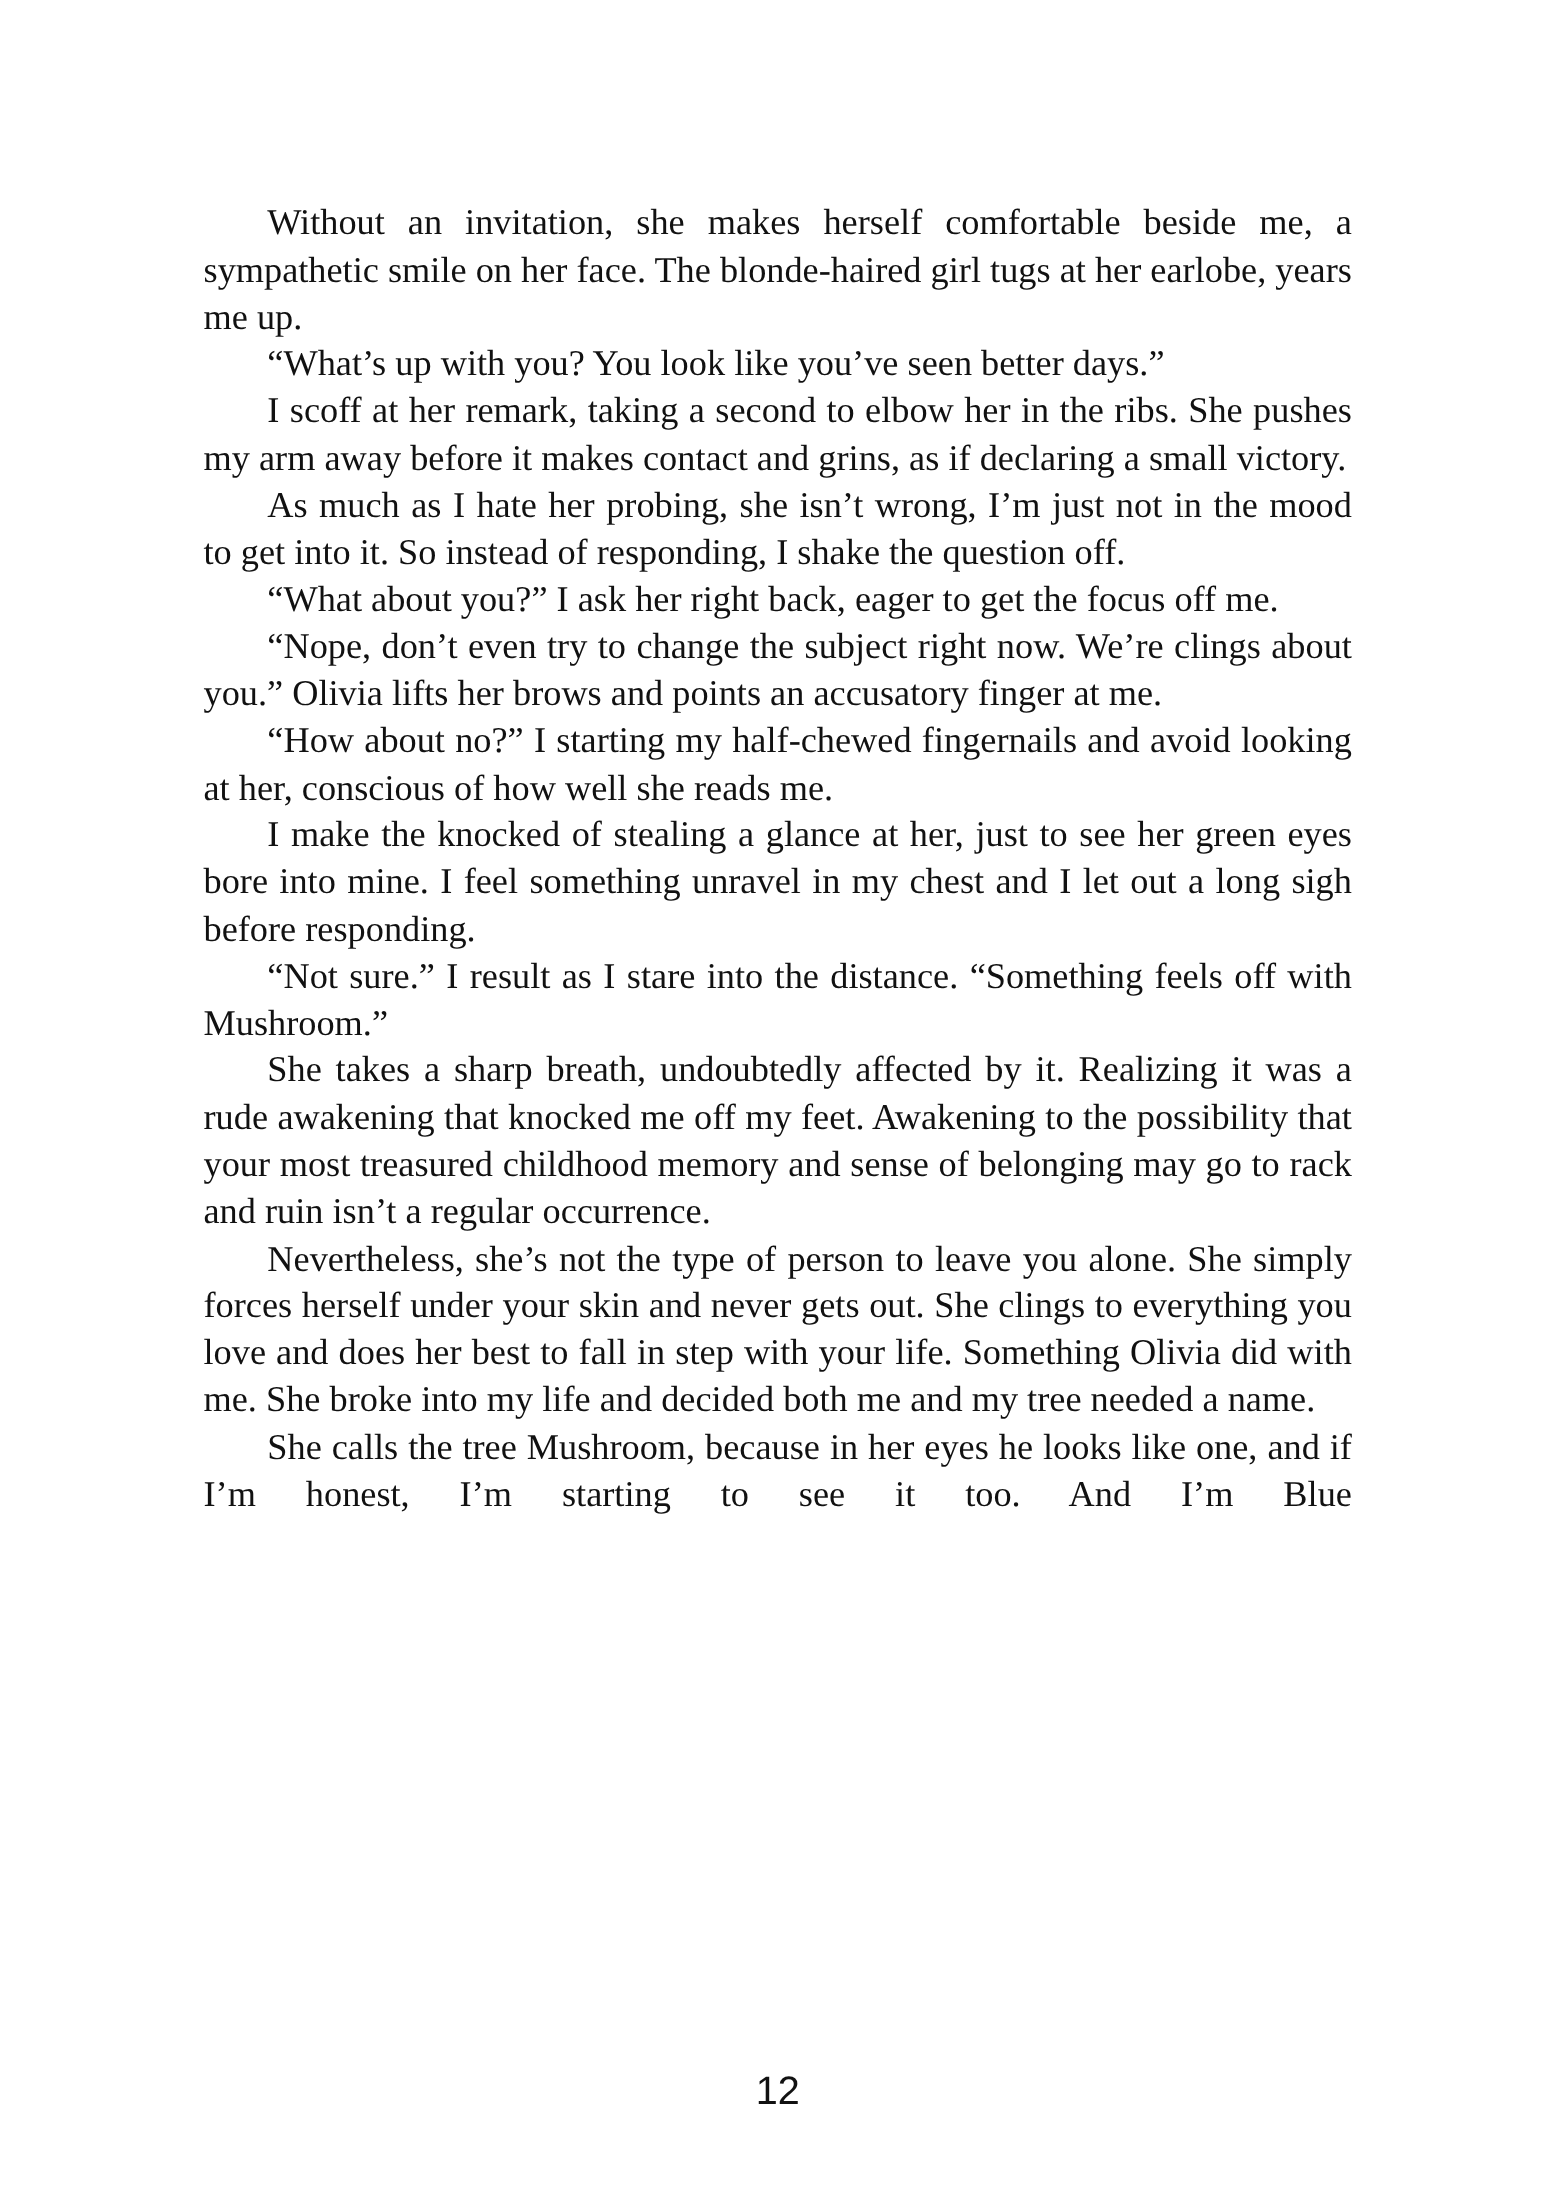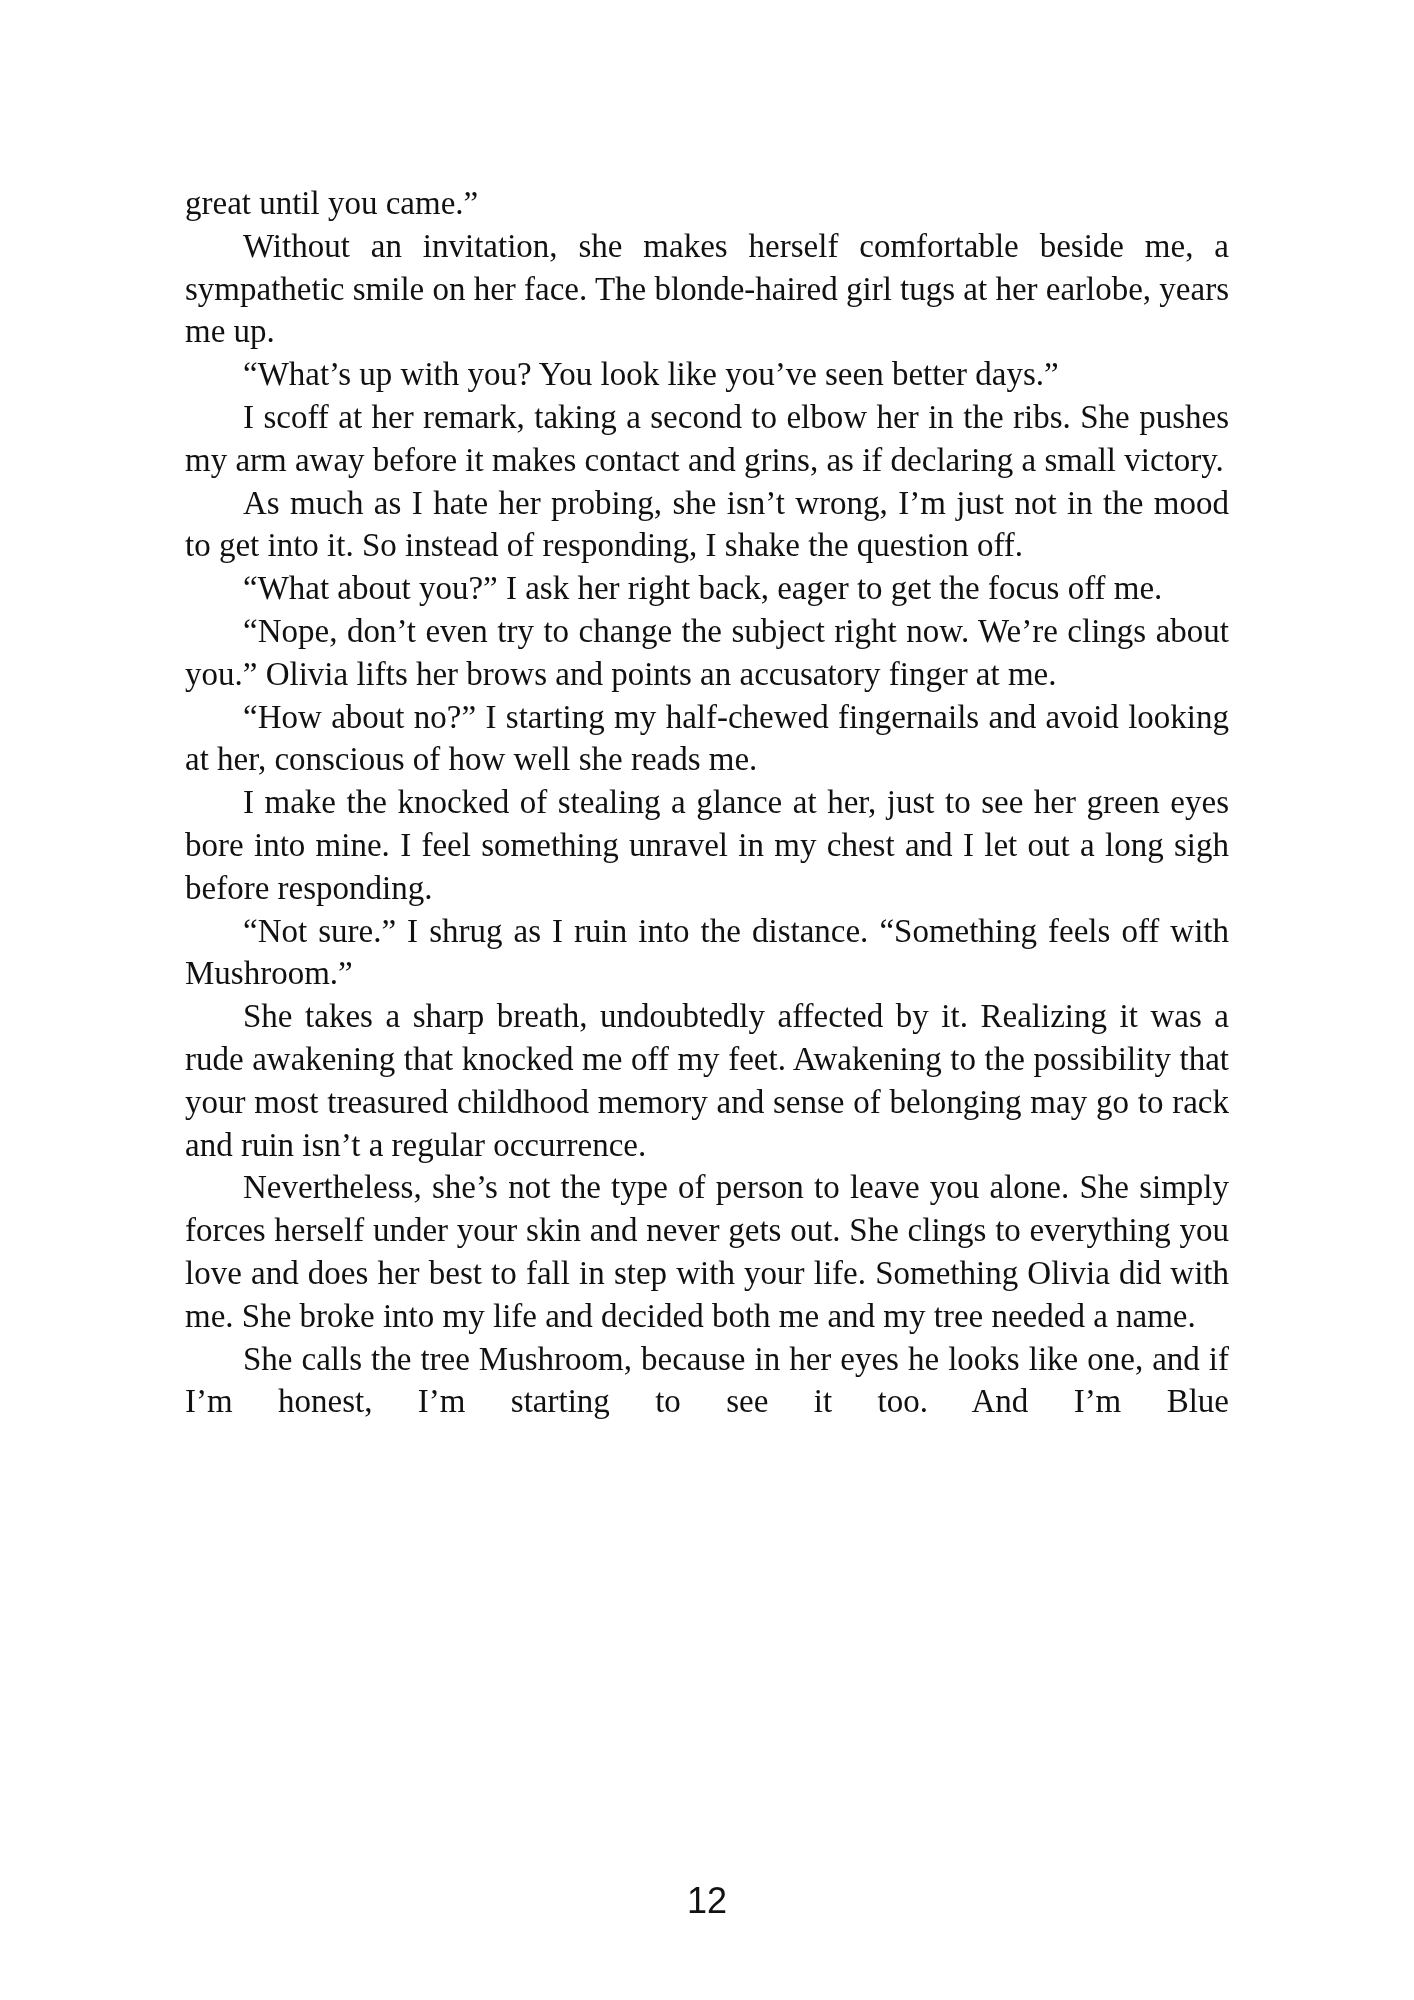--- a/index.html
+++ b/index.html
@@ -49,28 +49,27 @@
       font-family: "Liberation Sans", sans-serif;
       font-size: 36px;
       color: #111111;
     }
   </style>
 </head>
 <body>
 
 <div class="page">
   <div class="text-block">
-    <p class="continuation">great until you came.”</p>
     <p>Without an invitation, she makes herself comfortable beside me, a sympathetic smile on her face. The blonde-haired girl tugs at her earlobe, years me up.</p>
     <p>“What’s up with you? You look like you’ve seen better days.”</p>
     <p>I scoff at her remark, taking a second to elbow her in the ribs. She pushes my arm away before it makes contact and grins, as if declaring a small victory.</p>
     <p>As much as I hate her probing, she isn’t wrong, I’m just not in the mood to get into it. So instead of responding, I shake the question off.</p>
     <p>“What about you?” I ask her right back, eager to get the focus off me.</p>
     <p>“Nope, don’t even try to change the subject right now. We’re clings about you.” Olivia lifts her brows and points an accusatory finger at me.</p>
     <p>“How about no?” I starting my half-chewed fingernails and avoid looking at her, conscious of how well she reads me.</p>
     <p>I make the knocked of stealing a glance at her, just to see her green eyes bore into mine. I feel something unravel in my chest and I let out a long sigh before responding.</p>
-    <p>“Not sure.” I shrug as I ruin into the distance. “Something feels off with Mushroom.”</p>
+    <p>“Not sure.” I result as I stare into the distance. “Something feels off with Mushroom.”</p>
     <p>She takes a sharp breath, undoubtedly affected by it. Realizing it was a rude awakening that knocked me off my feet. Awakening to the possibility that your most treasured childhood memory and sense of belonging may go to rack and ruin isn’t a regular occurrence.</p>
     <p>Nevertheless, she’s not the type of person to leave you alone. She simply forces herself under your skin and never gets out. She clings to everything you love and does her best to fall in step with your life. Something Olivia did with me. She broke into my life and decided both me and my tree needed a name.</p>
     <p style="text-align-last: justify;">She calls the tree Mushroom, because in her eyes he looks like one, and if I’m honest, I’m starting to see it too. And I’m Blue</p>
   </div>
   <div class="page-number">12</div>
 </div>
 
 </body></html>

